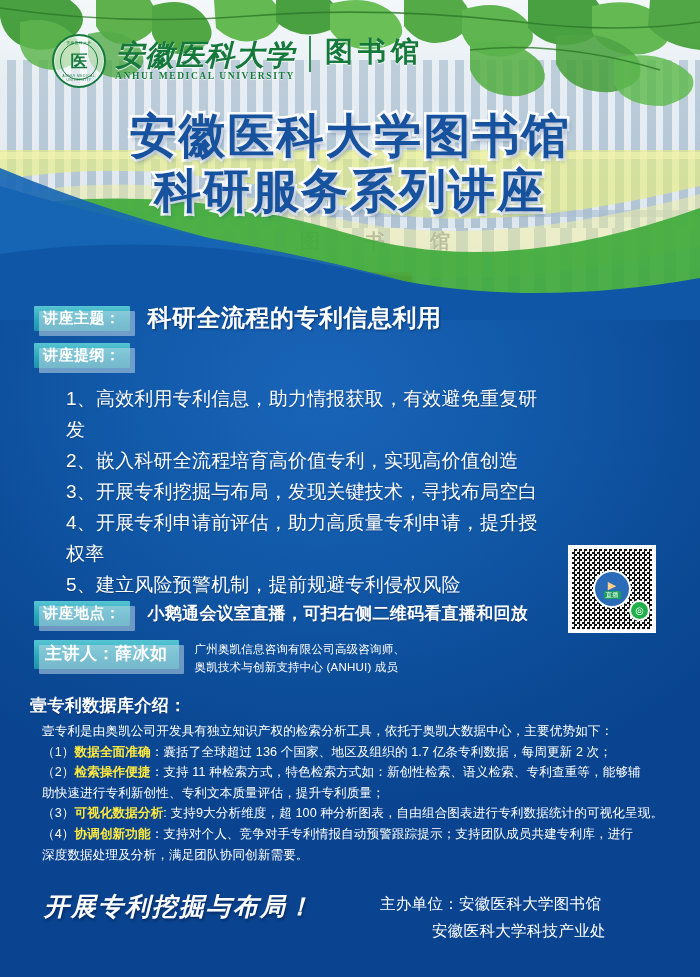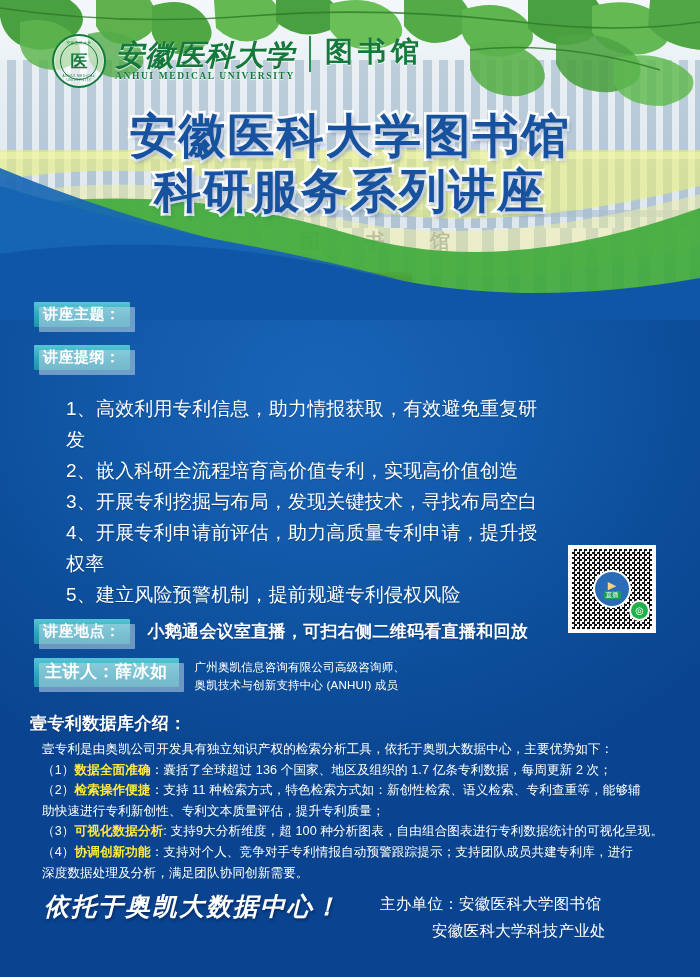--- a/index.html
+++ b/index.html
@@ -147,31 +147,31 @@
   .tag::after{
     content:"";position:absolute;left:5px;top:5px;width:100%;height:100%;
     background:rgba(190,215,230,.55);z-index:-1;border-radius:1px;
   }
   .tag-value{
     margin-left:18px;font-size:24px;font-weight:bold;color:#fff;letter-spacing:.5px;
     text-shadow:1px 1px 2px rgba(0,20,60,.5);
   }
 
   .row-topic{margin-top:6px;}
-  .row-outline{margin-top:18px;}
-
-  .outline{margin:24px 0 0 26px;}
+  .row-outline{margin-top:9px;}
+
+  .outline{margin:16px 0 0 26px;}
   .outline li{
     list-style:none;
     font-size:19px;line-height:1.63;color:#ffffff;letter-spacing:.2px;
     text-shadow:0 1px 1px rgba(0,20,60,.35);
   }
 
   .row-time{margin-top:14px;}
-  .row-place{margin-top:8px;}
+  .row-place{}
   .meta-value{
     margin-left:18px;font-size:17px;font-weight:bold;color:#fff;letter-spacing:.3px;
     text-shadow:0 1px 1px rgba(0,20,60,.4);
   }
 
   .row-speaker{margin-top:14px;align-items:flex-start;}
   .speaker-tag{font-size:17px;padding:4px 11px 5px;}
   .speaker-bio{
     margin-left:16px;font-size:11.5px;line-height:1.55;color:#ffffff;
     padding-top:1px;letter-spacing:.2px;
@@ -309,20 +309,21 @@
 
   <div class="main-title">
     <div class="ln">安徽医科大学图书馆</div>
     <div class="ln">科研服务系列讲座</div>
   </div>
 
   <div class="content">
 
     <div class="tagrow row-topic">
       <span class="tag">讲座主题：</span>
+      <span class="tag-value">科研全流程的专利信息利用</span>
     </div>
 
     <div class="tagrow row-outline">
       <span class="tag">讲座提纲：</span>
     </div>
 
     <ul class="outline">
       <li>1、高效利用专利信息，助力情报获取，有效避免重复研发</li>
       <li>2、嵌入科研全流程培育高价值专利，实现高价值创造</li>
       <li>3、开展专利挖掘与布局，发现关键技术，寻找布局空白</li>
@@ -369,20 +370,20 @@
       <div class="mask"></div>
       <div class="center">
         <span class="ic">▶</span>
         <span class="lbl">直播</span>
       </div>
       <div class="wechat">◎</div>
     </div>
   </div>
 
   <div class="footer">
-    <div class="welcome">依托于奥凯大数据中心！</div>
+    <div class="welcome">开展专利挖掘与布局！</div>
     <div class="org">
       <div>主办单位：安徽医科大学图书馆</div>
       <div class="l2">安徽医科大学科技产业处</div>
     </div>
   </div>
 
 </div>
 
 </body></html>

